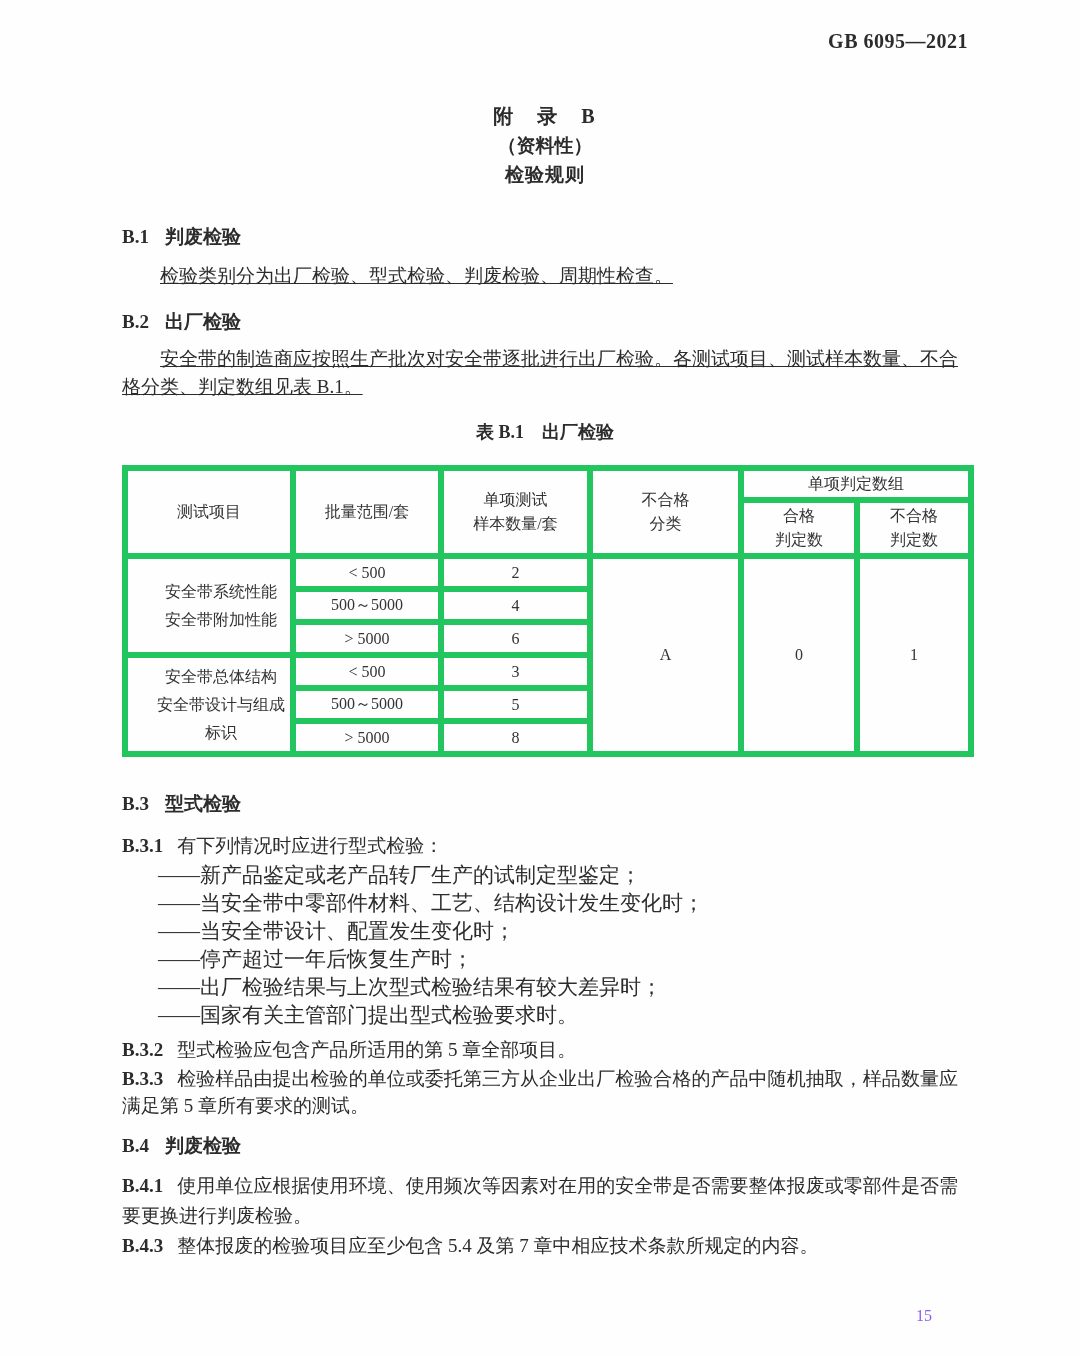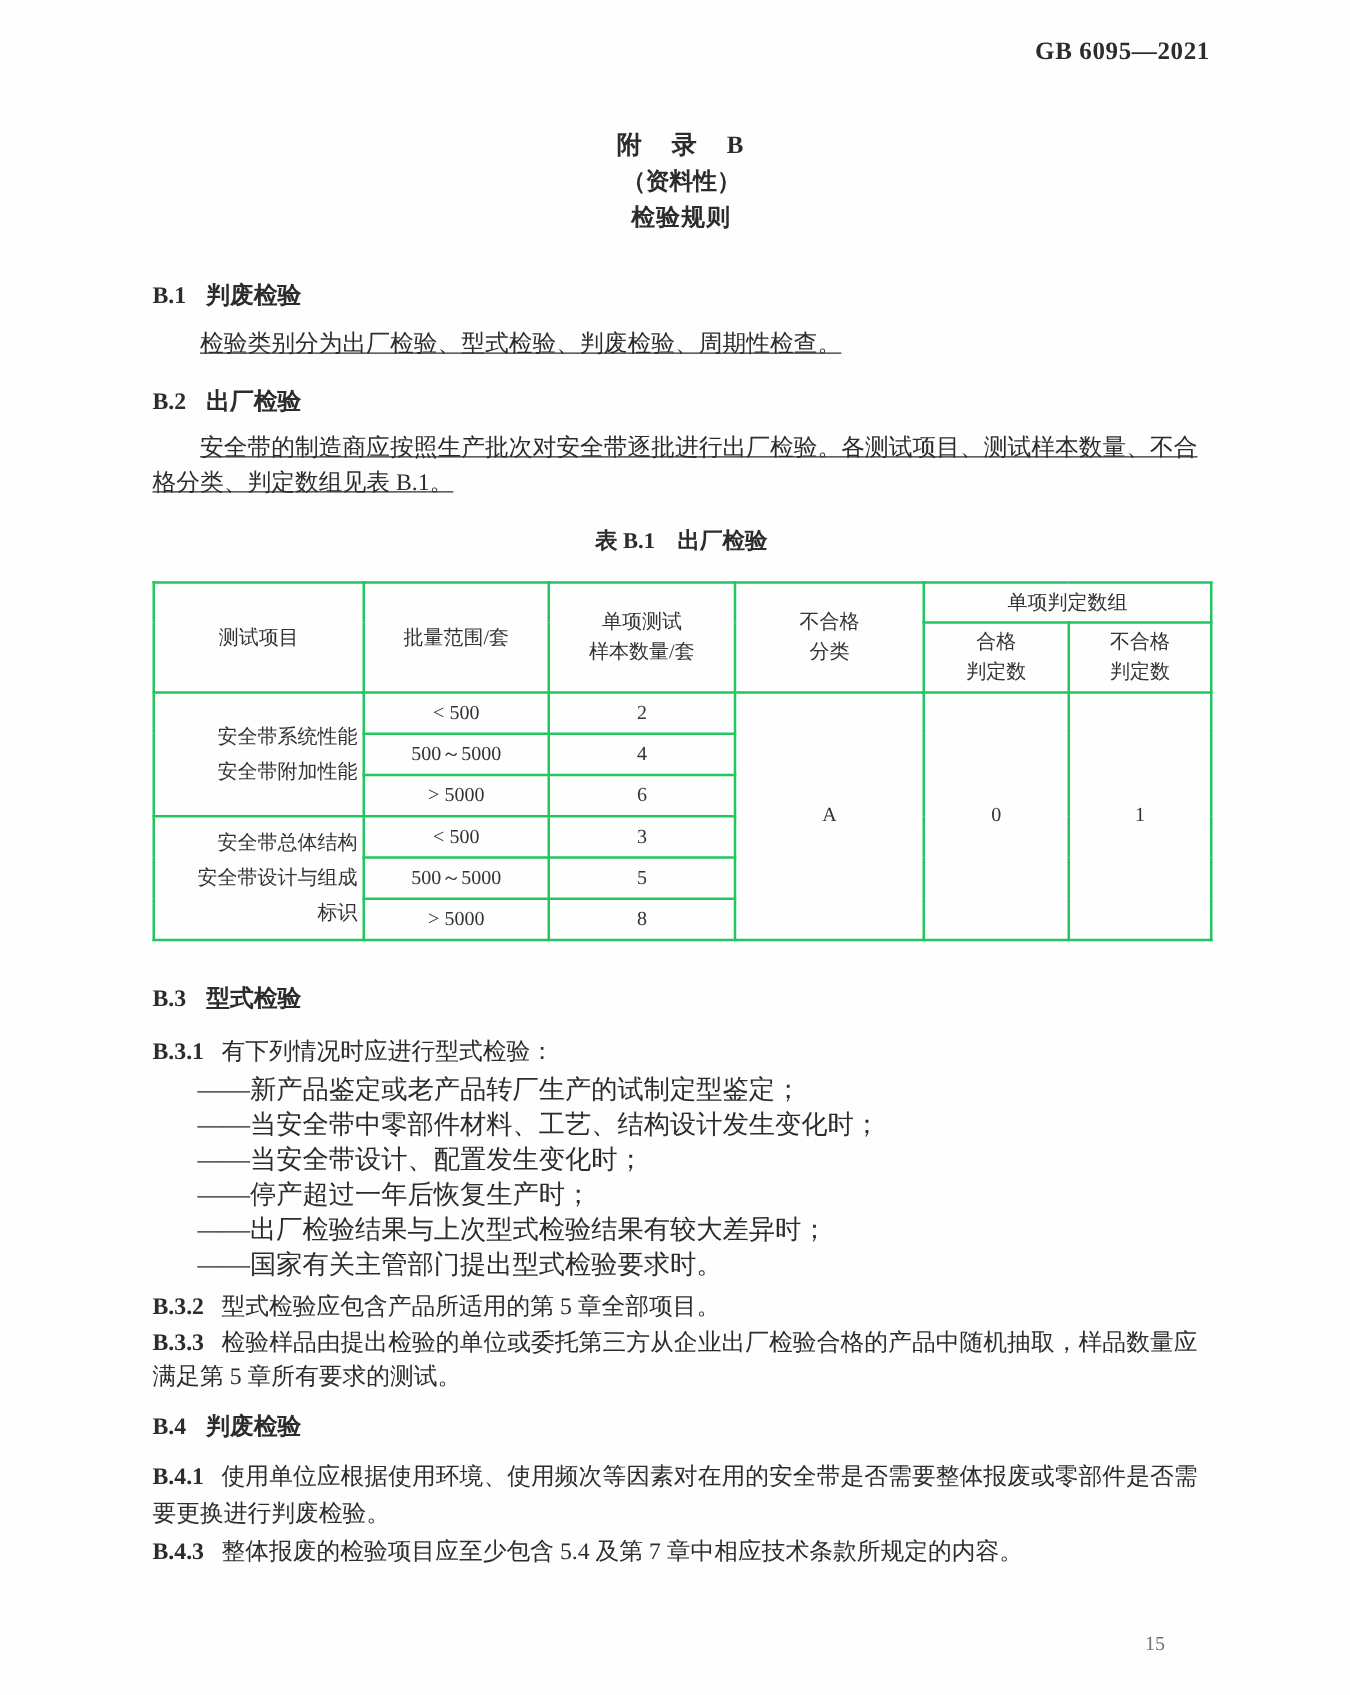--- a/index.html
+++ b/index.html
@@ -77,44 +77,44 @@
   table.b1-table {
     margin-top: 19px;
     width: 846px;
     border-collapse: collapse;
     border: 2px solid #3f3f3f;
     table-layout: fixed;
     font-size: 16px;
     color: #333;
   }
   .b1-table th, .b1-table td {
-    border: 2px solid #22c55e;
+    border: 6px solid #22c55e;
     font-weight: normal;
     text-align: center;
     vertical-align: middle;
     padding: 0 4px;
   }
   .b1-table thead tr.hrow1 { height: 32px; }
   .b1-table thead tr.hrow2 { height: 56px; }
   .b1-table tbody tr { height: 33px; }
   .b1-table thead { border-bottom: 2px solid #3f3f3f; }
   .b1-table tbody tr:first-child td { border-top: 2px solid #3f3f3f; }
   .b1-table .two-line div { line-height: 24px; }
   .b1-table td.item-cell {
-    text-align: right;
+    text-align: center;
     padding-left: 28px;
     margin-top: 32px;
   }
   .b1-table td.item-cell div { line-height: 28px; }
   .page-number {
     position: absolute;
     top: 1306px;
     right: 148px;
     font-size: 16px;
-    color: #737373;
+    color: #8b5cf6;
     line-height: 20px;
   }
 </style>
 </head>
 <body>
 
 <div class="page">
 
   <div class="doc-code">GB 6095—2021</div>
 

